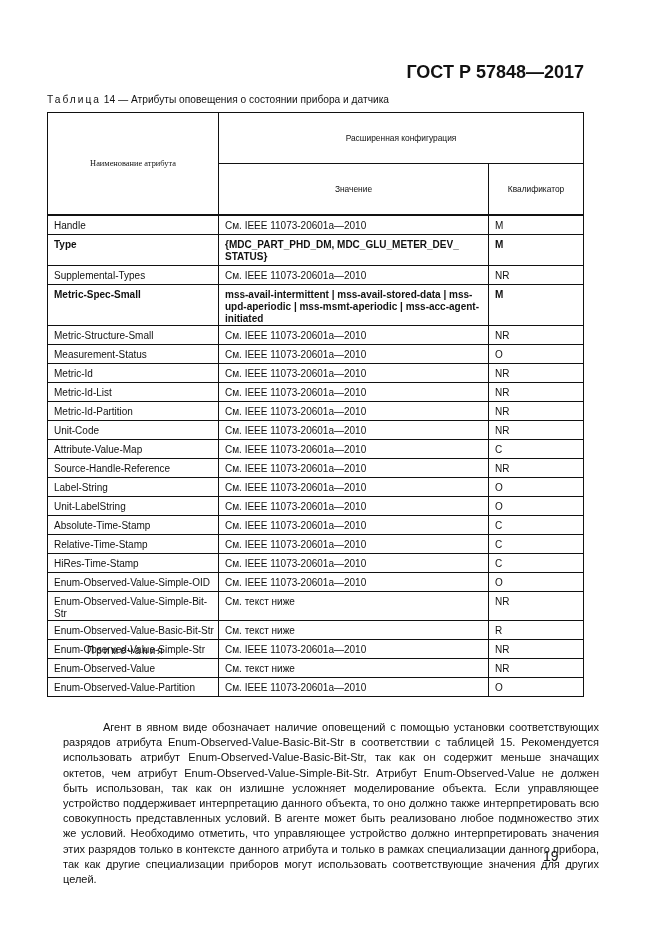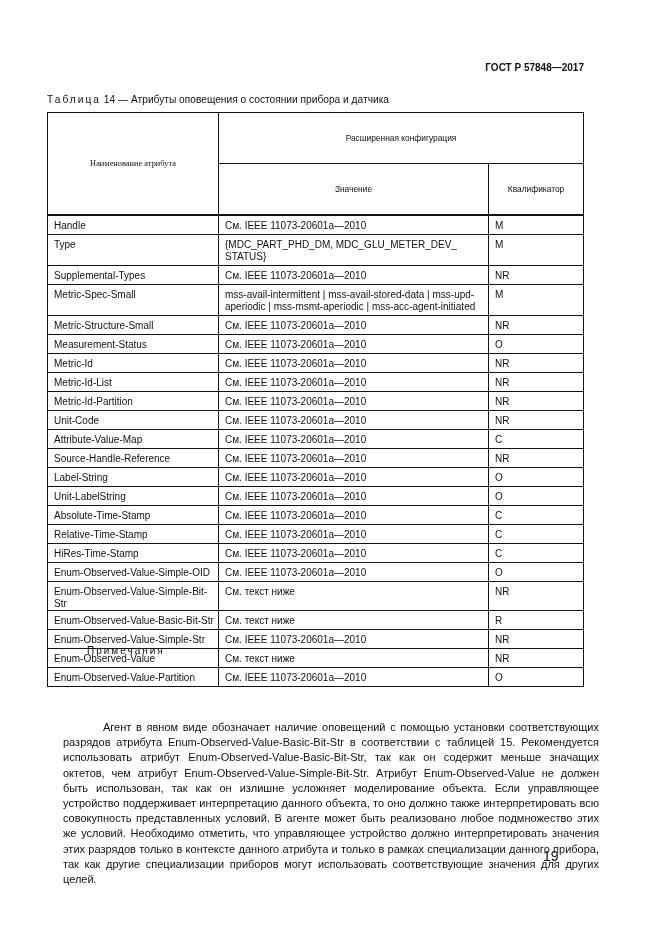--- a/index.html
+++ b/index.html
@@ -2,41 +2,41 @@
 <html><head>
 <meta charset="utf-8">
 <style>
   html, body { margin: 0; padding: 0; background: #ffffff; }
   body {
     width: 661px; height: 935px; position: relative; overflow: hidden;
     font-family: "Liberation Sans", "DejaVu Sans", sans-serif; color: #111;
   }
   .doc-code {
     position: absolute; top: 62px; right: 77px;
-    font-size: 10px; font-weight: bold; letter-spacing: 0;
+    font-size: 18px; font-weight: bold; letter-spacing: 0;
   }
   .table-caption {
     position: absolute; top: 94px; left: 47px;
     font-size: 10.2px;
   }
   .table-caption .spaced { letter-spacing: 2px; }
   table.attrs {
     position: absolute; top: 112px; left: 47px;
     width: 536px; border-collapse: collapse; table-layout: fixed;
     font-size: 10px;
   }
   table.attrs td, table.attrs th {
     border: 1px solid #111; padding: 0 0 0 6px; vertical-align: top;
     font-weight: normal; text-align: left; line-height: 12px;
   }
   table.attrs th { text-align: center; font-size: 8.4px; vertical-align: middle; padding: 16px; }
   table.attrs thead tr.h1 th { height: 18px; }
   table.attrs thead tr.h2 th { height: 18px; border-bottom: 2.5px solid #111; text-align: center; }
   table.attrs tbody td { height: 19px; padding-top: 4px; box-sizing: border-box; }
-  table.attrs tbody tr.tall td { height: 31px; }
+  table.attrs tbody tr.tall td { height: 31px; font-weight: bold; }
   col.c1 { width: 171px; }
   col.c2 { width: 270px; }
   col.c3 { width: 95px; }
   .notes {
     position: absolute; left: 47px; top: 640px; width: 540px;
     font-size: 10px; line-height: 13px;
   }
   .notes .title { padding-left: 40px; letter-spacing: 2px; margin-top: 4px; }
   .notes p { margin: 0; text-indent: 40px; }
   .body-text {

